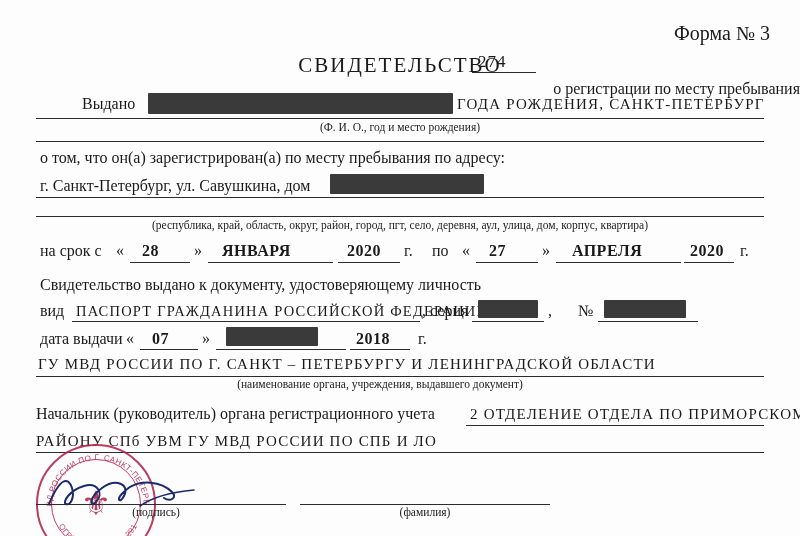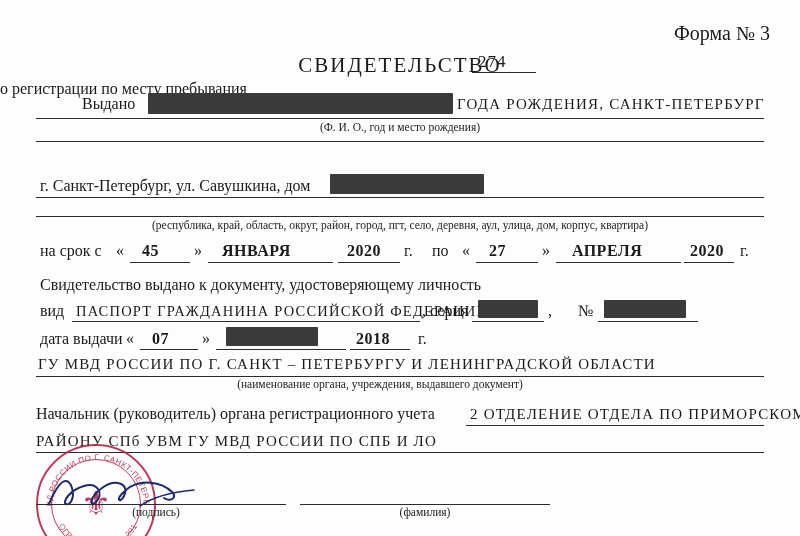--- a/index.html
+++ b/index.html
@@ -43,21 +43,21 @@
     top: 52px;
     left: 478px;
     font-size: 17px;
     letter-spacing: 1px;
   }
   .subtitle {
     position: absolute;
     top: 80px;
     left: 0;
     width: 800px;
-    text-align: left;
+    text-align: right;
     font-size: 16px;
   }
   .row {
     position: absolute;
     font-size: 16px;
     white-space: nowrap;
   }
   .line {
     position: absolute;
     border-bottom: 1px solid #2b2b2b;
@@ -167,30 +167,31 @@
   <div class="subtitle">о регистрации по месту пребывания</div>
 
   <div class="row" style="left:82px; top:95px;">Выдано</div>
   <div class="redaction" style="left:148px; top:93px; width:305px; height:21px;"></div>
   <div class="row spaced" style="left:457px; top:96px; font-size:15px;">ГОДА РОЖДЕНИЯ, САНКТ-ПЕТЕРБУРГ</div>
   <div class="line" style="left:36px; top:118px; width:728px;"></div>
   <div class="caption" style="top:121px;">(Ф. И. О., год и место рождения)</div>
 
   <div class="line" style="left:36px; top:141px; width:728px;"></div>
 
+  <div class="row" style="left:40px; top:149px;">о том, что он(а) зарегистрирован(а) по месту пребывания по адресу:</div>
 
   <div class="row" style="left:40px; top:177px;">г. Санкт-Петербург, ул. Савушкина, дом</div>
   <div class="redaction" style="left:330px; top:174px; width:154px; height:20px;"></div>
   <div class="line" style="left:36px; top:197px; width:728px;"></div>
   <div class="line" style="left:36px; top:216px; width:728px;"></div>
   <div class="caption" style="top:219px;">(республика, край, область, округ, район, город, пгт, село, деревня, аул, улица, дом, корпус, квартира)</div>
 
   <div class="row" style="left:40px; top:242px;">на срок с</div>
   <div class="row quoted" style="left:116px; top:242px;">«</div>
-  <div class="row bold-val" style="left:142px; top:242px;">45</div>
+  <div class="row bold-val" style="left:142px; top:242px;">28</div>
   <div class="line" style="left:130px; top:262px; width:60px;"></div>
   <div class="row quoted" style="left:194px; top:242px;">»</div>
   <div class="row bold-val" style="left:222px; top:242px;">ЯНВАРЯ</div>
   <div class="line" style="left:208px; top:262px; width:125px;"></div>
   <div class="row bold-val" style="left:347px; top:242px;">2020</div>
   <div class="line" style="left:338px; top:262px; width:62px;"></div>
   <div class="row" style="left:404px; top:242px;">г.</div>
   <div class="row" style="left:432px; top:242px;">по</div>
   <div class="row quoted" style="left:462px; top:242px;">«</div>
   <div class="row bold-val" style="left:489px; top:242px;">27</div>

